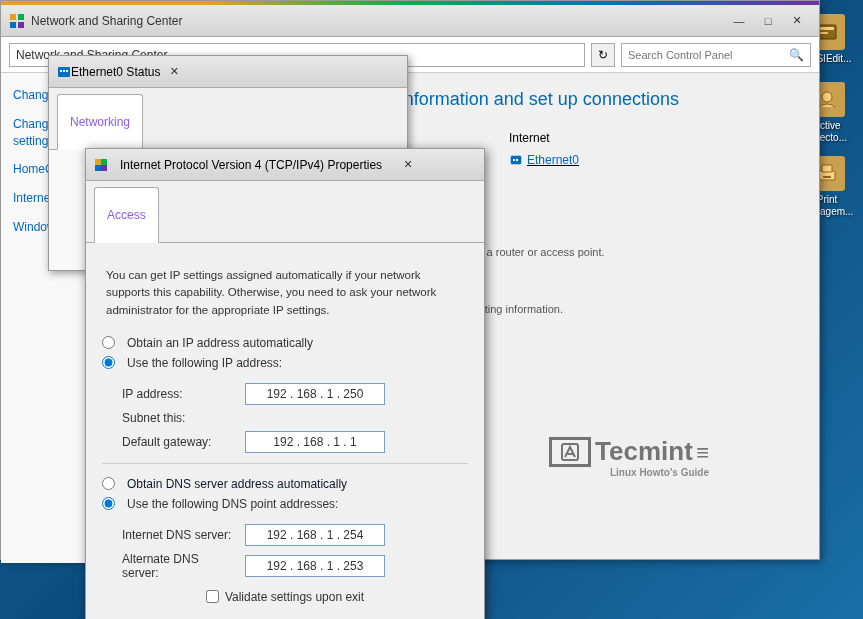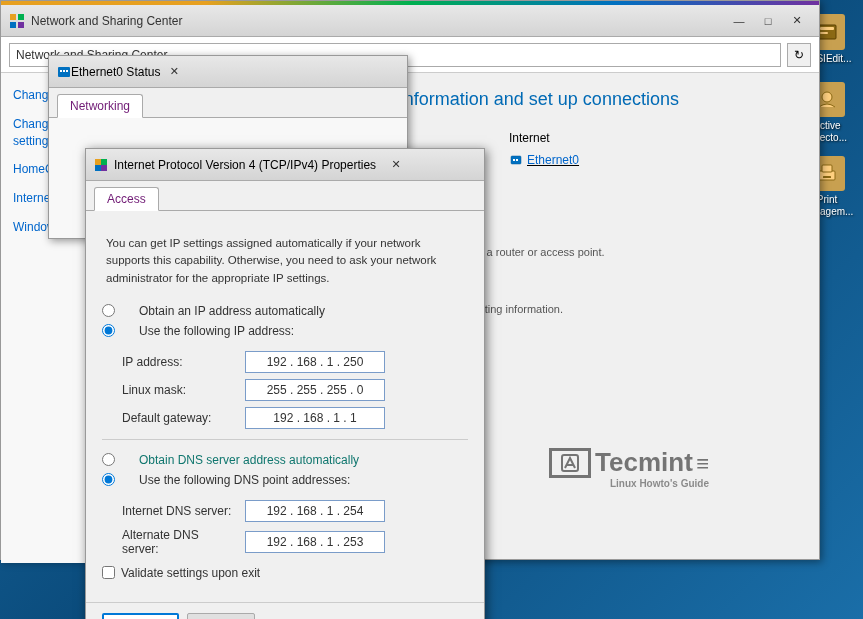--- a/index.html
+++ b/index.html
@@ -256,27 +256,27 @@
     .tab-bar {
       display: flex;
       border-bottom: 1px solid #aaa;
       background: #f0f0f0;
       padding-top: 6px;
       padding-left: 8px;
       gap: 2px;
     }
 
     .tab {
-      padding: 4px 12px;
+      padding: 20px 12px;
       border: 1px solid #aaa;
       border-bottom: none;
       background: #e0e0e0;
       cursor: pointer;
       font-size: 12px;
-      color: #701a75;
+      color: #8b5cf6;
       border-radius: 3px 3px 0 0;
     }
 
     .tab.active {
       background: white;
       border-bottom: 1px solid white;
       margin-bottom: -1px;
       z-index: 1;
     }
 
@@ -292,21 +292,21 @@
       z-index: 20;
     }
 
     .ipv4-titlebar {
       height: 32px;
       background: linear-gradient(to bottom, #e8e8e8, #d4d4d4);
       border-bottom: 1px solid #aaa;
       display: flex;
       align-items: center;
       padding: 0 8px;
-      gap: 6px;
+      gap: 12px;
     }
 
     .ipv4-content {
       padding: 12px 16px;
     }
 
     .ipv4-tab-bar {
       display: flex;
       border-bottom: 1px solid #aaa;
       background: #f0f0f0;
@@ -323,21 +323,21 @@
       padding: 0 4px;
     }
 
     .radio-group {
       margin-bottom: 10px;
     }
 
     .radio-row {
       display: flex;
       align-items: center;
-      gap: 24px;
+      gap: 12px;
       padding: 3px 0;
       font-size: 12px;
       color: #333;
     }
 
     .radio-row input[type="radio"] {
       accent-color: #0078d7;
     }
 
     .ip-fields-container {
@@ -382,20 +382,21 @@
       margin-top: 4px;
     }
 
     .checkbox-row {
       display: flex;
       align-items: center;
       gap: 6px;
       font-size: 12px;
       color: #333;
       margin: 10px 0;
+      justify-content: center;
     }
 
     .ipv4-buttons {
       display: flex;
       justify-content: space-between;
       align-items: center;
       padding: 10px 16px 12px;
       border-top: 1px solid #ccc;
     }
 
@@ -494,20 +495,24 @@
         <button class="win-btn">□</button>
         <button class="win-btn close">✕</button>
       </div>
     </div>
 
     <div class="address-bar">
       <div class="address-field">
         <span>Network and Sharing Center</span>
       </div>
       <button class="refresh-btn">↻</button>
+      <div class="search-field">
+        <input type="text" placeholder="Search Control Panel" style="">
+        <span style="color:#999; font-size:12px;">🔍</span>
+      </div>
     </div>
 
     <div class="nsc-content">
 
       <div class="nsc-sidebar">
         <div class="nsc-sidebar-item">
           <span>Change adapter settings</span>
         </div>
         <div class="nsc-sidebar-item">
           <span>Change advanced sharing settings</span>
@@ -554,21 +559,21 @@
         <div class="nsc-sidebar-item" style="padding-left:0; margin-bottom:4px;">
           <span>Set up a new connection or network</span>
         </div>
         <div style="font-size:11px; color:#555; margin-bottom:12px; padding-left:0;">Set up a broadband, dial-up, or VPN connection; or set up a router or access point.</div>
 
         <div class="nsc-sidebar-item" style="padding-left:0; margin-bottom:4px;">
           <span>Troubleshoot problems</span>
         </div>
         <div style="font-size:11px; color:#555;">Diagnose and repair network problems, or get troubleshooting information.</div>
 
-        <div style="position:absolute; bottom:70px; right:110px; opacity:0.65;">
+        <div style="position:absolute; bottom:81px; right:110px; opacity:0.65;">
           <div style="display:flex; align-items:center; gap:4px;">
             <div style="border:3px solid #333; padding:2px 8px; font-size:24px; font-weight:bold; color:#333; display:flex; align-items:center; justify-content:center;">
               <svg width="20" height="20" viewBox="0 0 20 20">
                 <rect x="2" y="2" width="16" height="16" rx="2" fill="none" stroke="#333" stroke-width="2"></rect>
                 <polyline points="5,15 10,5 15,15" fill="none" stroke="#333" stroke-width="2"></polyline>
                 <line x1="7" y1="12" x2="13" y2="12" stroke="#333" stroke-width="2"></line>
               </svg>
             </div>
             <div>
               <span style="font-size:26px; font-weight:bold; color:#333;">Tecmint</span>
@@ -632,36 +637,35 @@
           <label for="manual_ip">Use the following IP address:</label>
         </div>
       </div>
 
       <div class="ip-fields-container">
         <div class="field-row">
           <span class="field-label">IP address:</span>
           <input type="text" class="ip-input" value="192 . 168 . 1 . 250" style="">
         </div>
         <div class="field-row">
-          <span class="field-label">Linux mask:</span>
-          <input type="text" class="ip-input" value="255 . 255 . 255 . 0" style="">
+          <span class="field-label">Subnet this:</span>
         </div>
         <div class="field-row">
           <span class="field-label">Default gateway:</span>
           <input type="text" class="ip-input" value="192 . 168 . 1 . 1" style="">
         </div>
       </div>
 
       <div class="divider"></div>
 
       <div class="dns-section">
         <div class="radio-group">
           <div class="radio-row">
             <input type="radio" name="dns_mode" id="auto_dns" style="">
-            <label for="auto_dns" style="color:#0f766e;">Obtain DNS server address automatically</label>
+            <label for="auto_dns" style="color:#0f172a;">Obtain DNS server address automatically</label>
           </div>
           <div class="radio-row">
             <input type="radio" name="dns_mode" id="manual_dns" checked="" style="">
             <label for="manual_dns">Use the following DNS point addresses:</label>
           </div>
         </div>
 
         <div class="ip-fields-container">
           <div class="field-row">
             <span class="field-label">Internet DNS server:</span>

